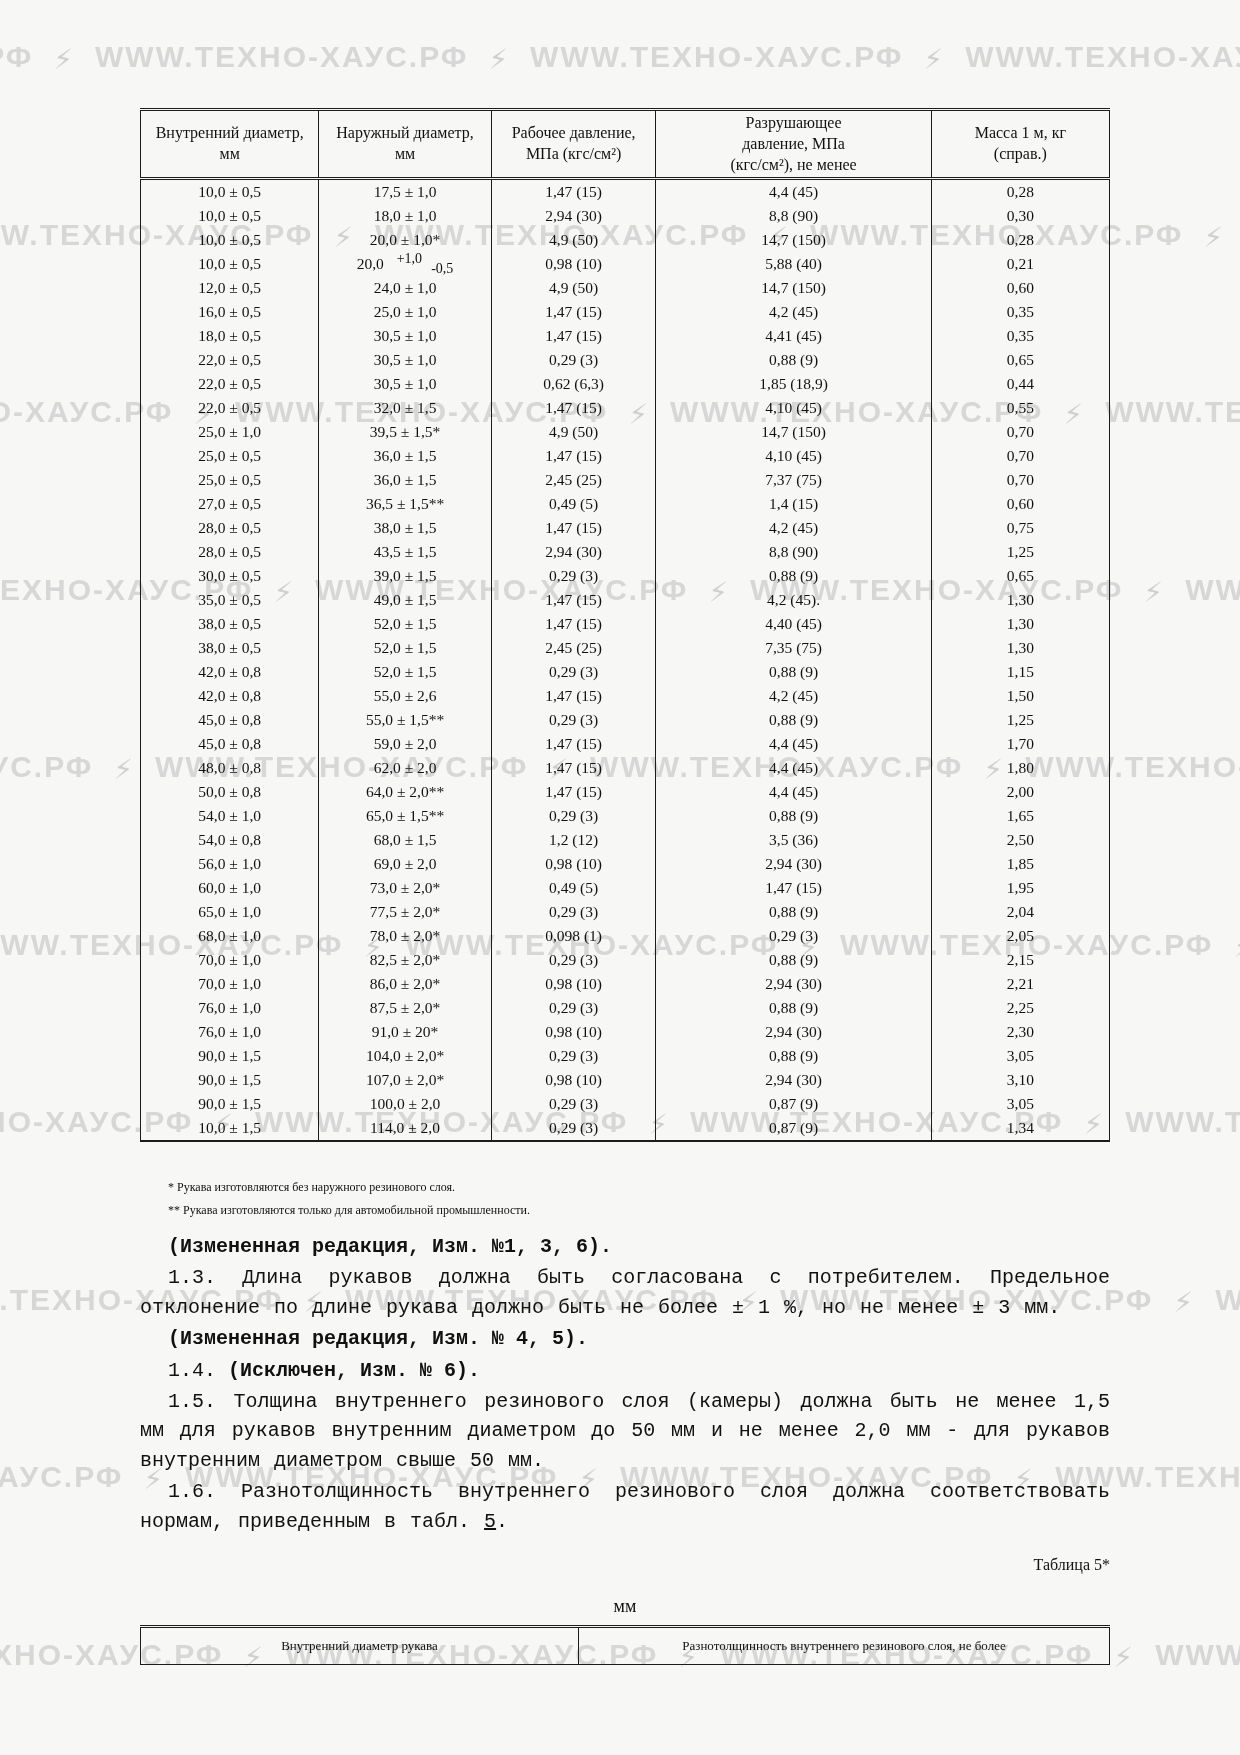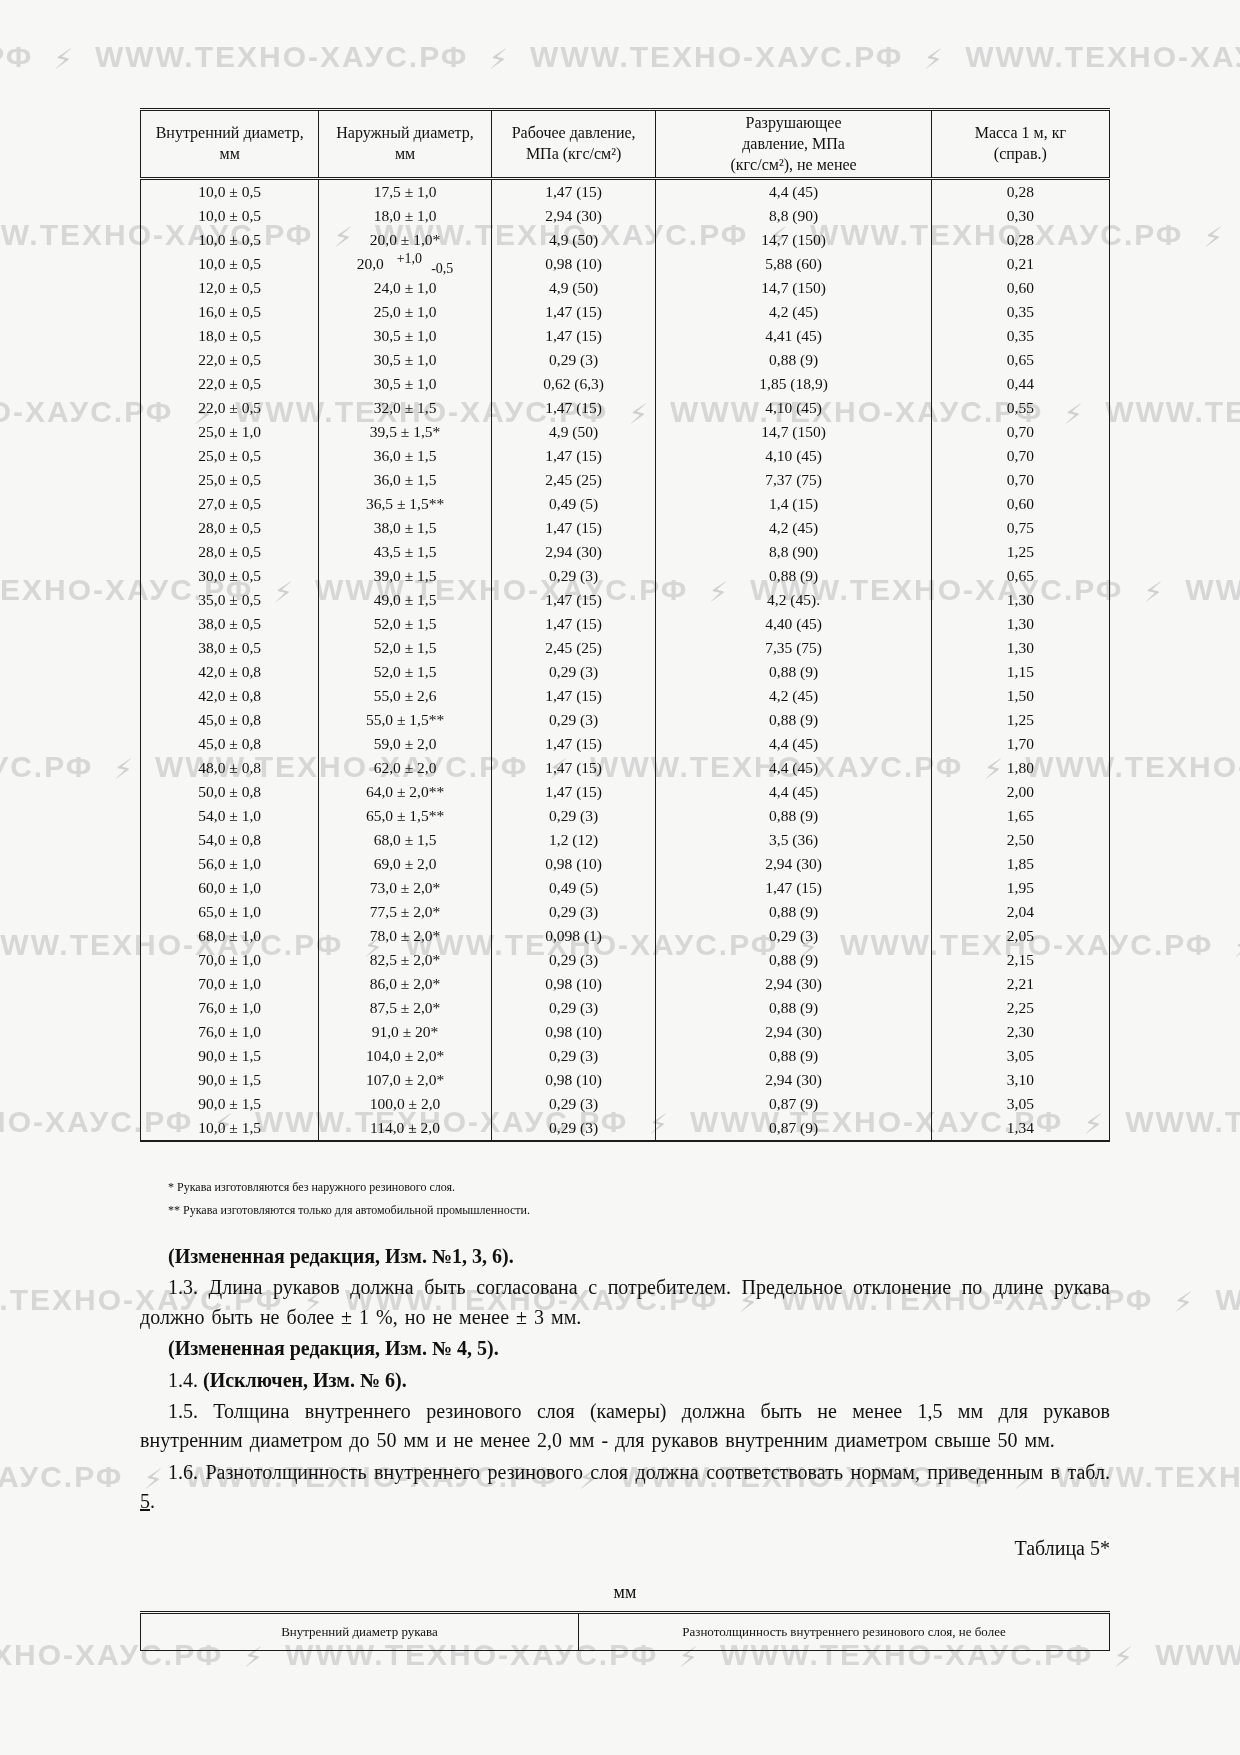--- a/index.html
+++ b/index.html
@@ -14,26 +14,26 @@
            border:1px solid #1c1c1c;border-bottom:2px solid #1c1c1c;}
   table.t1 th{border:1px solid #1c1c1c;border-top:3px double #1c1c1c;border-bottom:3px double #1c1c1c;
               font-weight:normal;font-size:16px;line-height:1.3;height:62px;white-space:pre-line;
               padding:2px 6px;text-align:center;vertical-align:middle;}
   table.t1 td{border-left:1px solid #1c1c1c;border-right:1px solid #1c1c1c;border-top:none;border-bottom:none;
               height:24px;padding:0 4px;font-size:15.5px;text-align:center;vertical-align:middle;}
   table.t1 sup,table.t1 sub{font-size:14px;line-height:0;margin-left:9px;}
   .c1{width:18.4%;} .c2{width:17.8%;} .c3{width:17.0%;} .c4{width:28.4%;} .c5{width:18.4%;}
   .footnotes{margin-top:34px;padding-left:28px;font-size:12px;line-height:1.9;}
   .footnote{margin:0;}
-  .paragraphs{margin-top:20px;}
+  .paragraphs{margin-top:10px;font-family:Liberation Mono, monospace;}
   p.para{margin:2px 0 0 0;font-size:20px;line-height:1.47;text-indent:28px;}
   p.para.just{text-align:justify;word-spacing:2px;}
   p.para .b{font-weight:bold;}
   p.para .u{text-decoration:underline;}
-  .tab5-label{margin-top:20px;text-align:right;font-size:20px;}
+  .tab5-label{margin-top:20px;text-align:right;font-size:16px;}
   .mm-label{margin-top:22px;text-align:center;font-size:18px;}
   table.t2{width:100%;border-collapse:collapse;margin-top:8px;background:transparent;
            border:1px solid #1c1c1c;}
   table.t2 th{border:1px solid #1c1c1c;border-top:3px double #1c1c1c;font-weight:normal;
               font-size:13px;height:32px;text-align:center;vertical-align:middle;padding:2px 8px;}
   .t2c1{width:45.2%;} .t2c2{width:54.8%;}
 </style>
 </head>
 <body>
 
@@ -94,21 +94,21 @@
           <td>10,0 ± 0,5</td>
           <td>20,0 ± 1,0*</td>
           <td>4,9 (50)</td>
           <td>14,7 (150)</td>
           <td>0,28</td>
         </tr>
         <tr>
           <td>10,0 ± 0,5</td>
           <td>20,0 <sup>+1,0</sup><sub>-0,5</sub></td>
           <td>0,98 (10)</td>
-          <td>5,88 (60)</td>
+          <td>5,88 (40)</td>
           <td>0,21</td>
         </tr>
         <tr>
           <td>12,0 ± 0,5</td>
           <td>24,0 ± 1,0</td>
           <td>4,9 (50)</td>
           <td>14,7 (150)</td>
           <td>0,60</td>
         </tr>
         <tr>

